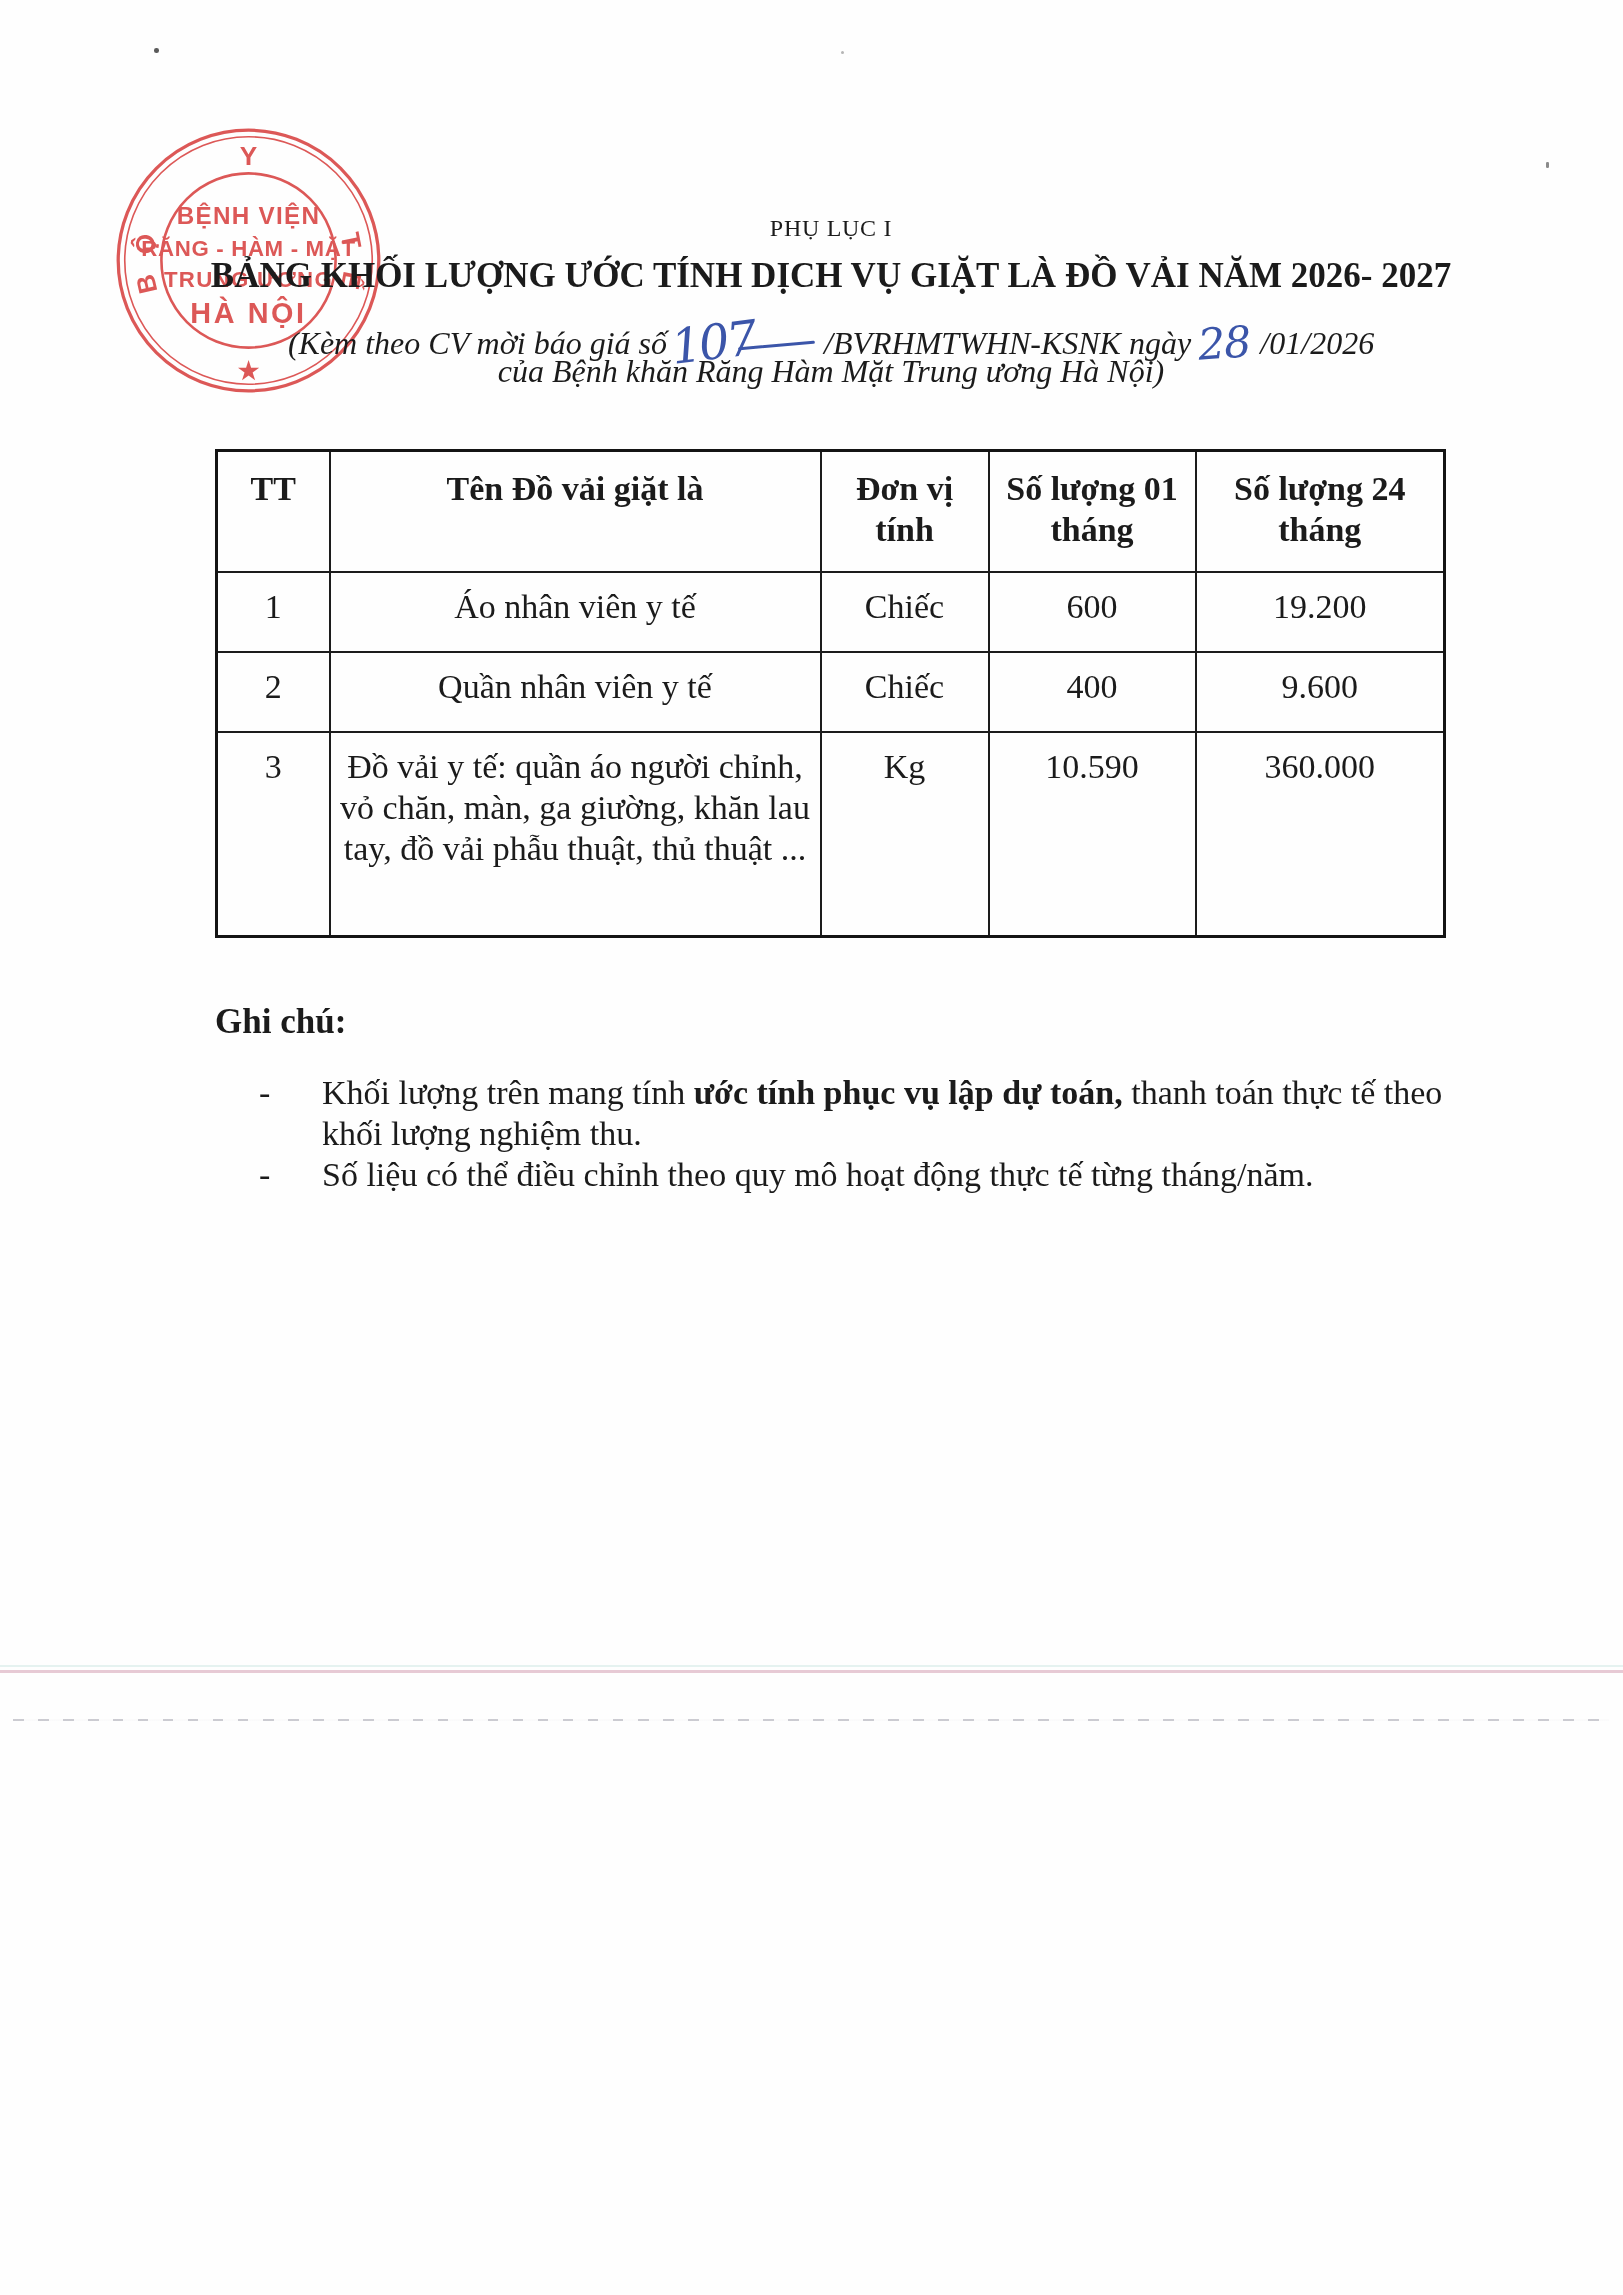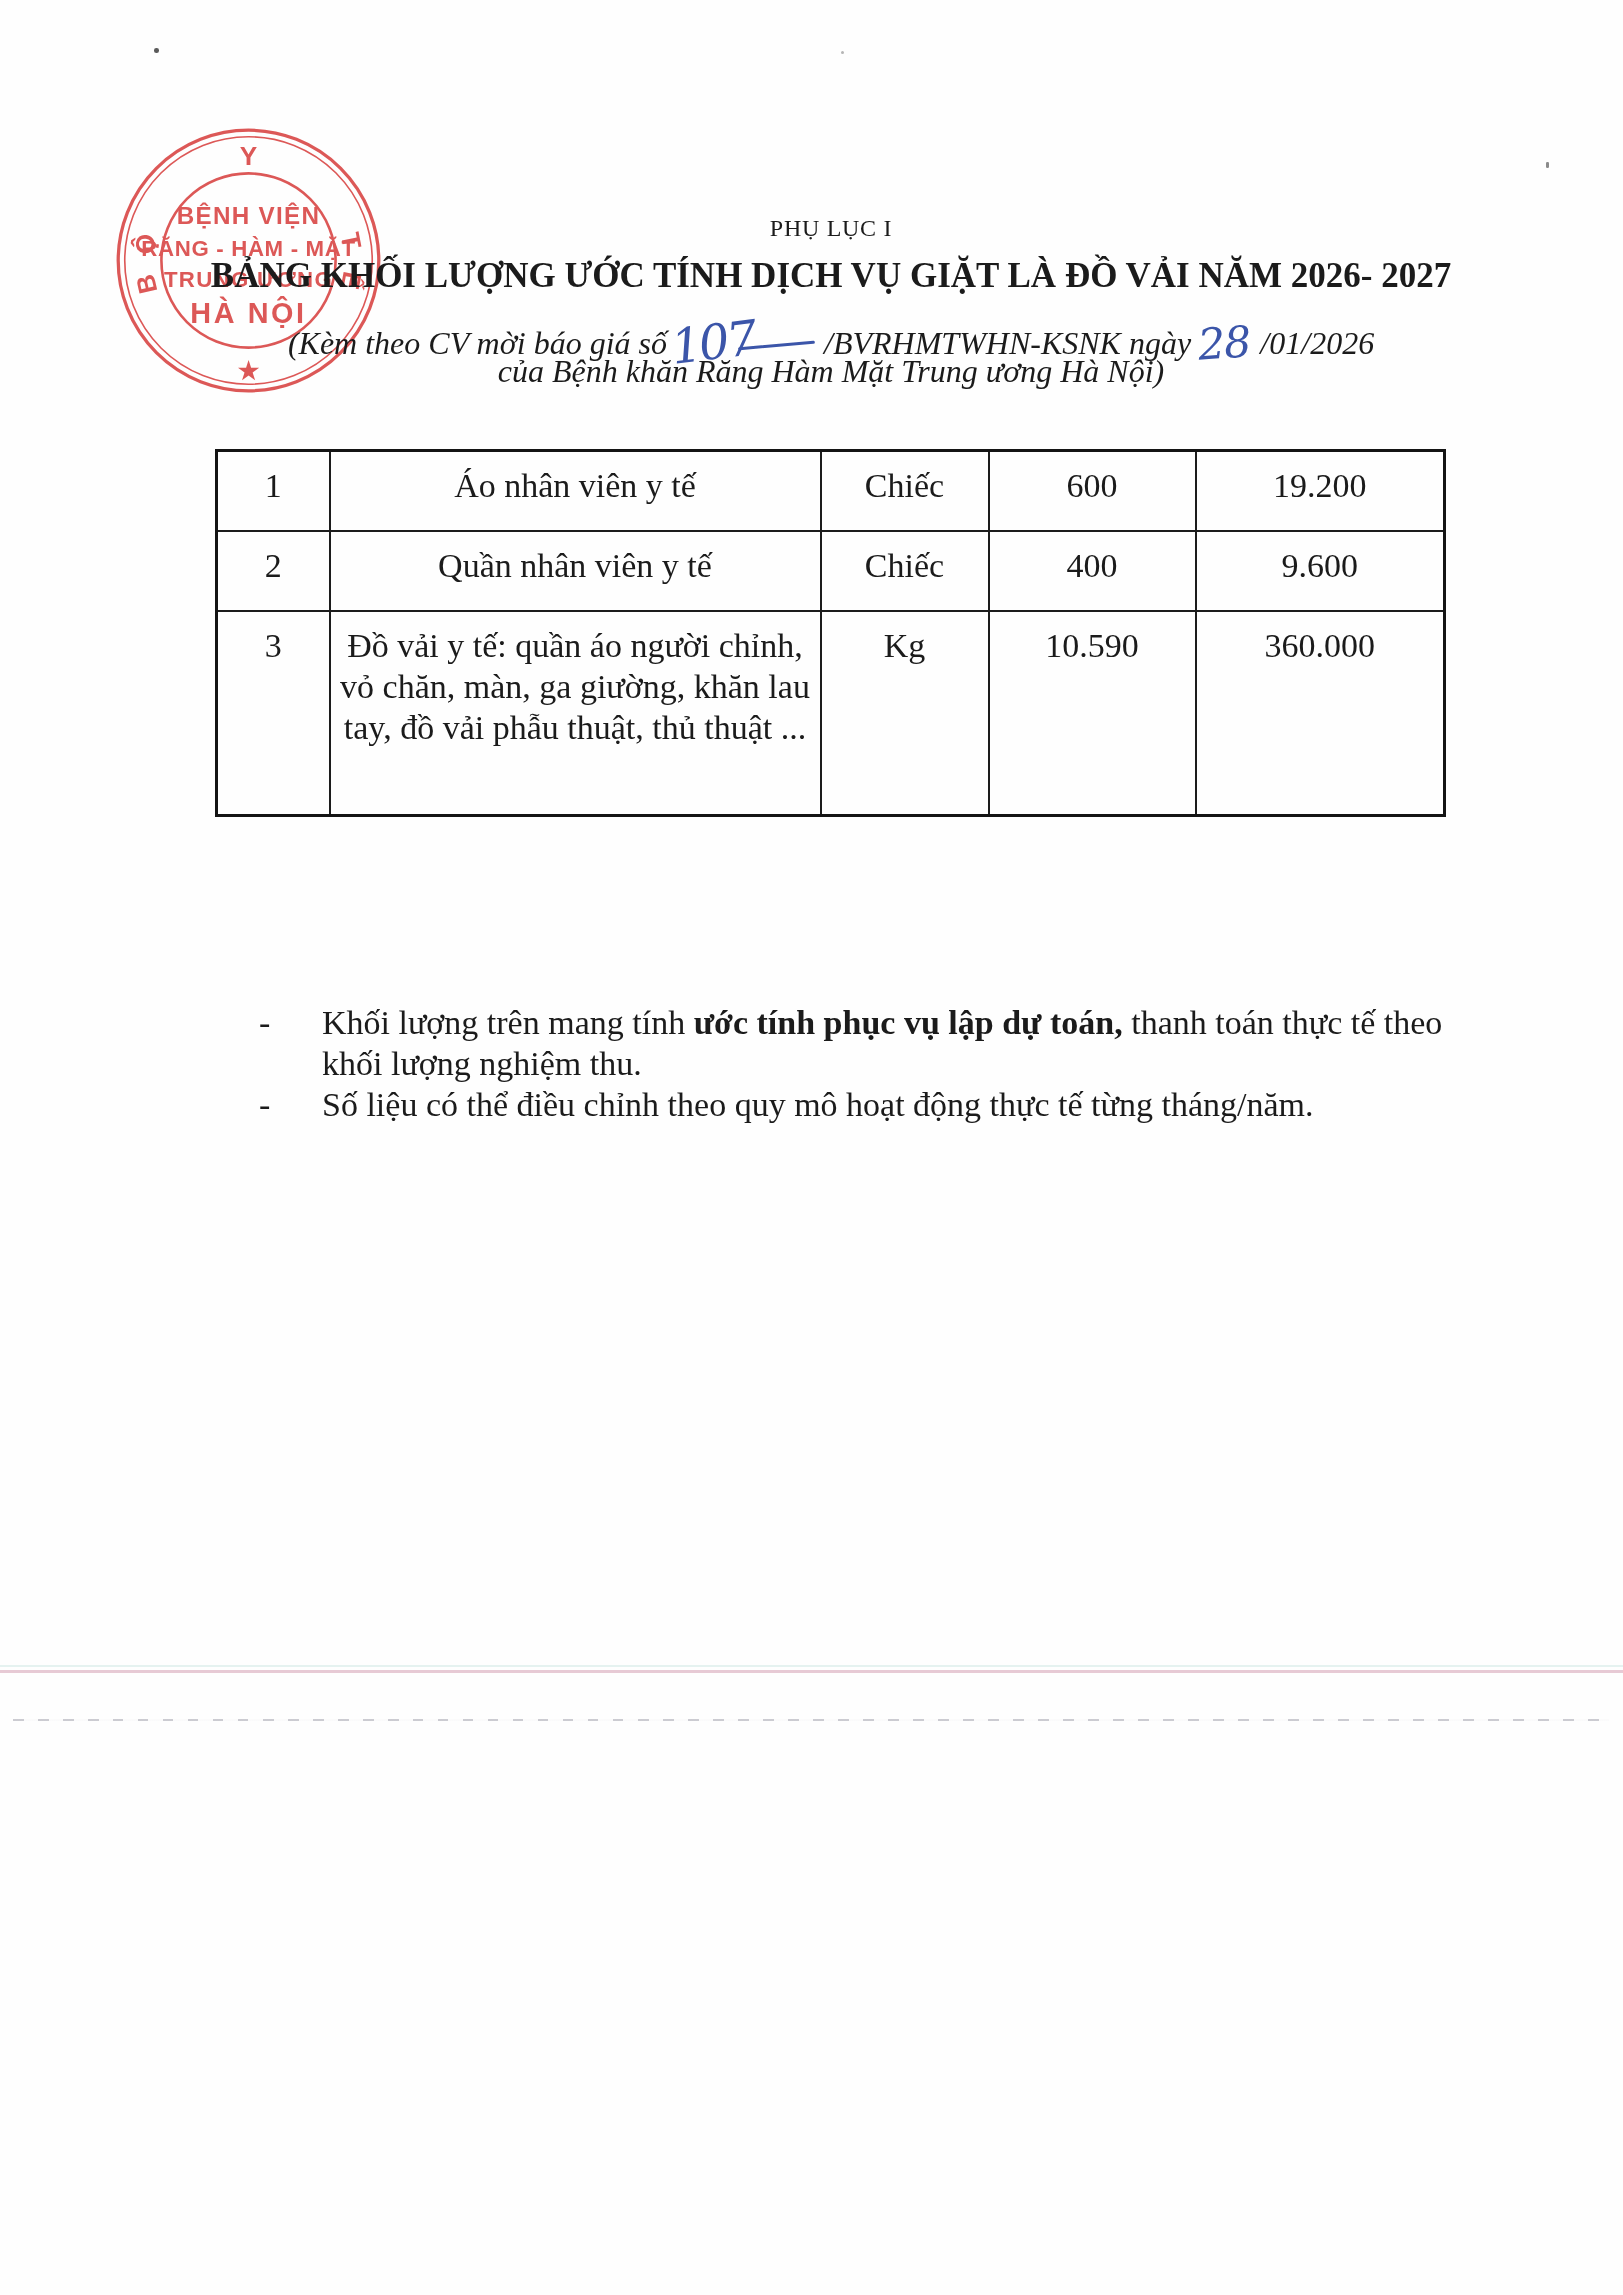--- a/index.html
+++ b/index.html
@@ -144,20 +144,27 @@
 
   <table class="qty">
     <colgroup>
       <col style="width:113px">
         <col style="width:491px">
         <col style="width:168px">
         <col style="width:207px">
         <col style="width:249px">
     </colgroup>
     <tbody>
+        <tr class="hdr">
+      <th>TT</th>
+      <th>Tên Đồ vải giặt là</th>
+      <th>Đơn vị tính</th>
+      <th>Số lượng 01 tháng</th>
+      <th>Số lượng 24 tháng</th>
+    </tr>
     <tr class="r1">
       <td class="c-center">1</td>
       <td class="c-name">Áo nhân viên y tế</td>
       <td class="c-center">Chiếc</td>
       <td class="c-center">600</td>
       <td class="c-center">19.200</td>
     </tr>
     <tr class="r2">
       <td class="c-center">2</td>
       <td class="c-name">Quần nhân viên y tế</td>
@@ -169,20 +176,21 @@
       <td class="c-center">3</td>
       <td class="c-name">Đồ vải y tế: quần áo người chỉnh, vỏ chăn, màn, ga giường, khăn lau tay, đồ vải phẫu thuật, thủ thuật ...</td>
       <td class="c-center">Kg</td>
       <td class="c-center">10.590</td>
       <td class="c-center">360.000</td>
     </tr>
   </tbody>
     </table>
 
   <div class="notes">
+    <div class="notes-heading">Ghi chú:</div>
     <div class="note-item">
       <span class="note-marker">-</span>
       <div class="note-text"><span>Khối lượng trên mang tính </span><b>ước tính phục vụ lập dự toán,</b><span> thanh toán thực tế theo khối lượng nghiệm thu.</span></div>
     </div>
     <div class="note-item">
       <span class="note-marker">-</span>
       <div class="note-text"><span>Số liệu có thể điều chỉnh theo quy mô hoạt động thực tế từng tháng/năm.</span><b></b><span></span></div>
     </div>
   </div>
 

